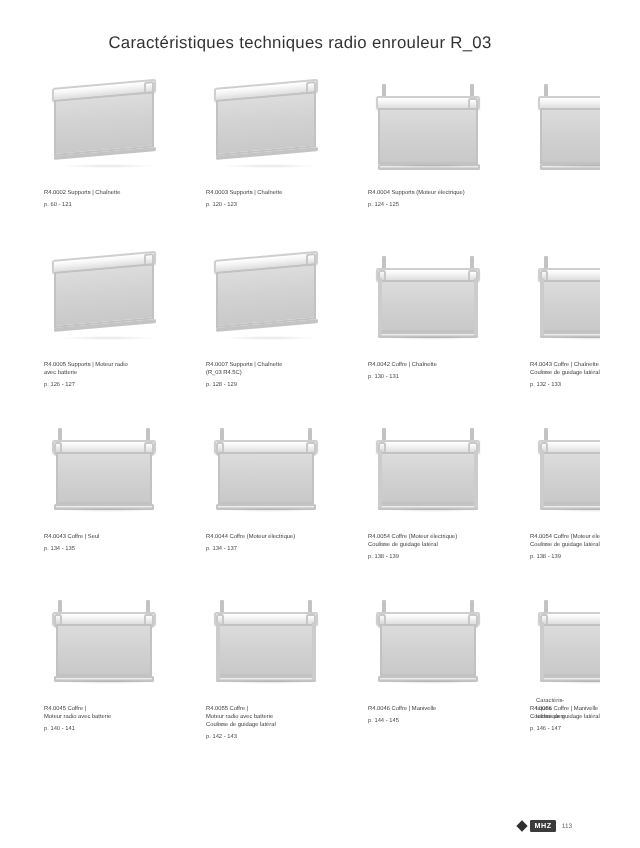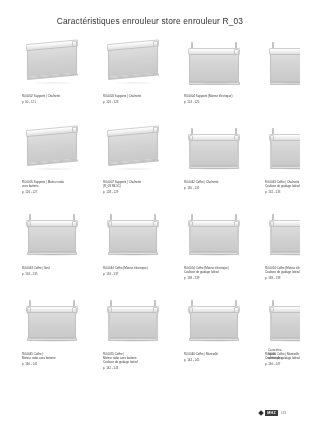--- a/index.html
+++ b/index.html
@@ -207,21 +207,21 @@
   }
   .footer-page {
     font-size: 3.2px;
     color: #6a6a6a;
     margin-left: 1px;
   }
 </style>
 </head>
 <body>
 
-<div class="page-title">Caractéristiques enrouleur store enrouleur R_03</div>
+<div class="page-title">Caractéristiques techniques radio enrouleur R_03</div>
 
 <div class="grid">
     <div class="cell">
       <div class="cell-art">
         <div class="blind">
           <div class="headrail skew" style="top: 2px;">
             <span class="cap"></span>
           </div>
           <div class="fabric skew" style="top: 8.4px; left: 1px; width: 50px; height: 28px;"></div>
           <div class="rail-bottom" style="top: 36.4px; left: 0.5px; width: 51px; transform: skewY(-5deg); transform-origin: left top;"></div>

